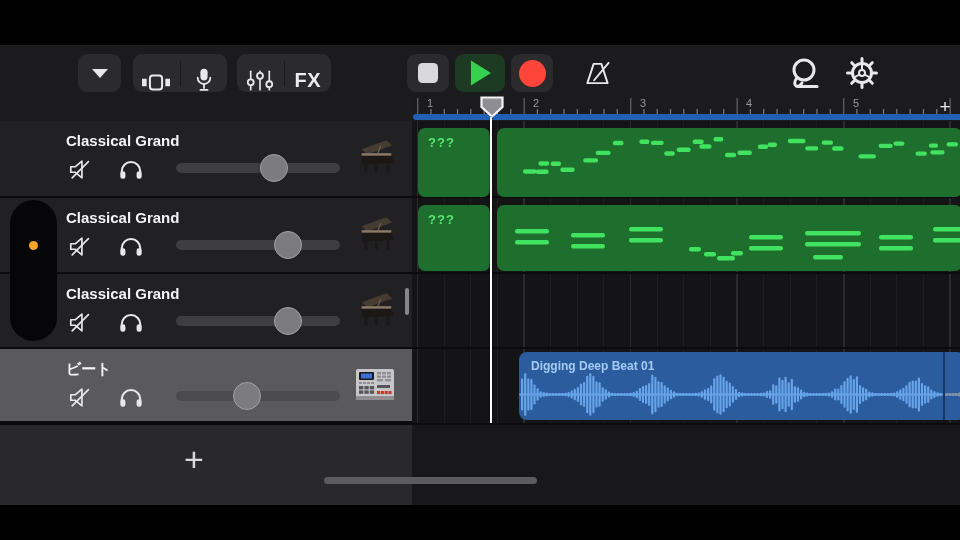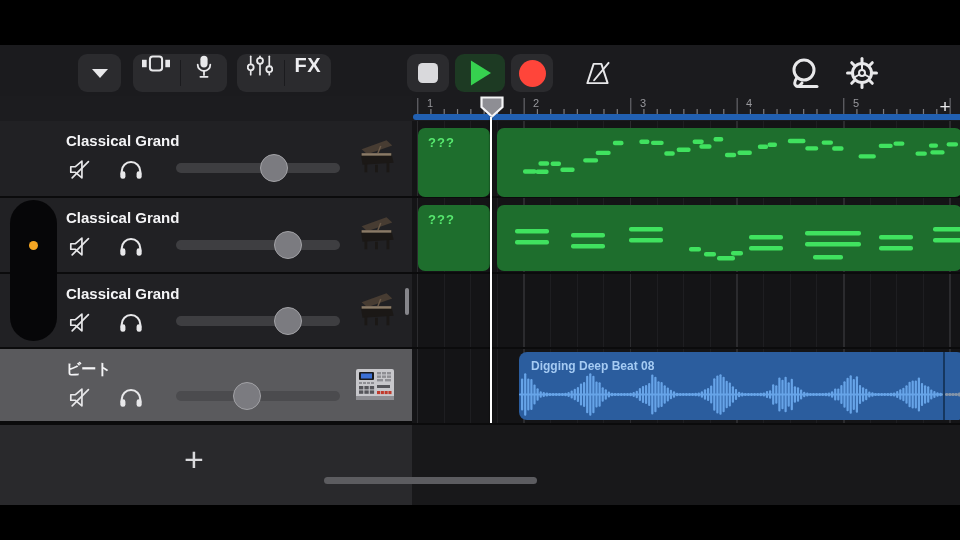--- a/index.html
+++ b/index.html
@@ -6,21 +6,21 @@
   .stage{position:relative;width:960px;height:540px;background:#000;overflow:hidden;
          font-family:"Liberation Sans","DejaVu Sans",sans-serif;color:#f2f2f4;}
   .abs{position:absolute;}
 
   
   .toolbar{left:0;top:45px;width:960px;height:51px;background:#1b1b1e;border-bottom:1px solid #0a0a0b;}
   .tbtn{position:absolute;top:9px;height:38px;background:#2b2b2e;border-radius:9px;
         display:flex;align-items:center;justify-content:center;}
   .tbtn.flat{background:transparent;}
   .tgroup{position:absolute;top:9px;height:38px;background:#2b2b2e;border-radius:9px;display:flex;}
-  .tcell{width:47px;height:38px;display:flex;align-items:flex-start;justify-content:center;}
+  .tcell{width:47px;height:38px;display:flex;align-items:flex-end;justify-content:center;}
   .tdivider{width:1px;height:26px;margin-top:6px;background:#1b1b1e;}
   .fx-label{font-size:20px;font-weight:700;color:#ececef;letter-spacing:.5px;}
   .stop-square{width:20px;height:20px;background:#d9d9dc;border-radius:4.5px;}
   .rec-circle{width:27px;height:27px;background:var(--record-red,#ff453a);border-radius:50%;}
   .play-bg{background:#1d3a23;}
 
   
   .ruler{left:412px;top:96px;width:548px;height:25px;background:#1b1b1e;}
   .ruler-num{position:absolute;top:97px;font-size:11px;color:#98989d;font-weight:400;}
   .overview-bar{left:413px;top:114px;width:547px;height:6px;background:var(--ruler-overview-blue,#2160b2);
@@ -290,21 +290,21 @@
           <rect x="308" y="37" width="56" height="4.4" fill="#40e25f" rx="2"></rect>
           <rect x="316" y="50" width="30" height="4.4" fill="#40e25f" rx="2"></rect>
           <rect x="382" y="30" width="34" height="4.4" fill="#40e25f" rx="2"></rect>
           <rect x="382" y="41" width="34" height="4.4" fill="#40e25f" rx="2"></rect>
           <rect x="436" y="22" width="34" height="4.4" fill="#40e25f" rx="2"></rect>
           <rect x="436" y="33" width="34" height="4.4" fill="#40e25f" rx="2"></rect>
         </svg>
     </div>
 
     <div class="region audio" style="left:107px;top:231px;width:446px;height:68px;">
-      <span class="audio-label">Digging Deep Beat 08</span>
+      <span class="audio-label">Digging Deep Beat 01</span>
       <svg style="position:absolute;left:0;top:17px;" width="446" height="51">
           <rect x="0" y="24.6" width="424" height="1.8" fill="#67a4e8" rx="1"></rect>
           <rect x="424" y="24.6" width="22" height="1.8" fill="#8494a8" rx="1"></rect>
           <rect x="2" y="9.468736599702318" width="2.2" height="32.062526800595364" fill="#67a4e8" rx="1"></rect>
           <rect x="5.1" y="4.335377509177359" width="2.2" height="42.32924498164528" fill="#67a4e8" rx="1"></rect>
           <rect x="8.2" y="9.595350564604706" width="2.2" height="31.809298870790588" fill="#67a4e8" rx="1"></rect>
           <rect x="11.299999999999999" y="10.088672508318124" width="2.2" height="30.82265498336375" fill="#67a4e8" rx="1"></rect>
           <rect x="14.399999999999999" y="15.457812336640421" width="2.2" height="20.084375326719158" fill="#67a4e8" rx="1"></rect>
           <rect x="17.5" y="19.256126881015213" width="2.2" height="12.487746237969578" fill="#67a4e8" rx="1"></rect>
           <rect x="20.6" y="22.155611062655126" width="2.2" height="6.688777874689745" fill="#67a4e8" rx="1"></rect>

